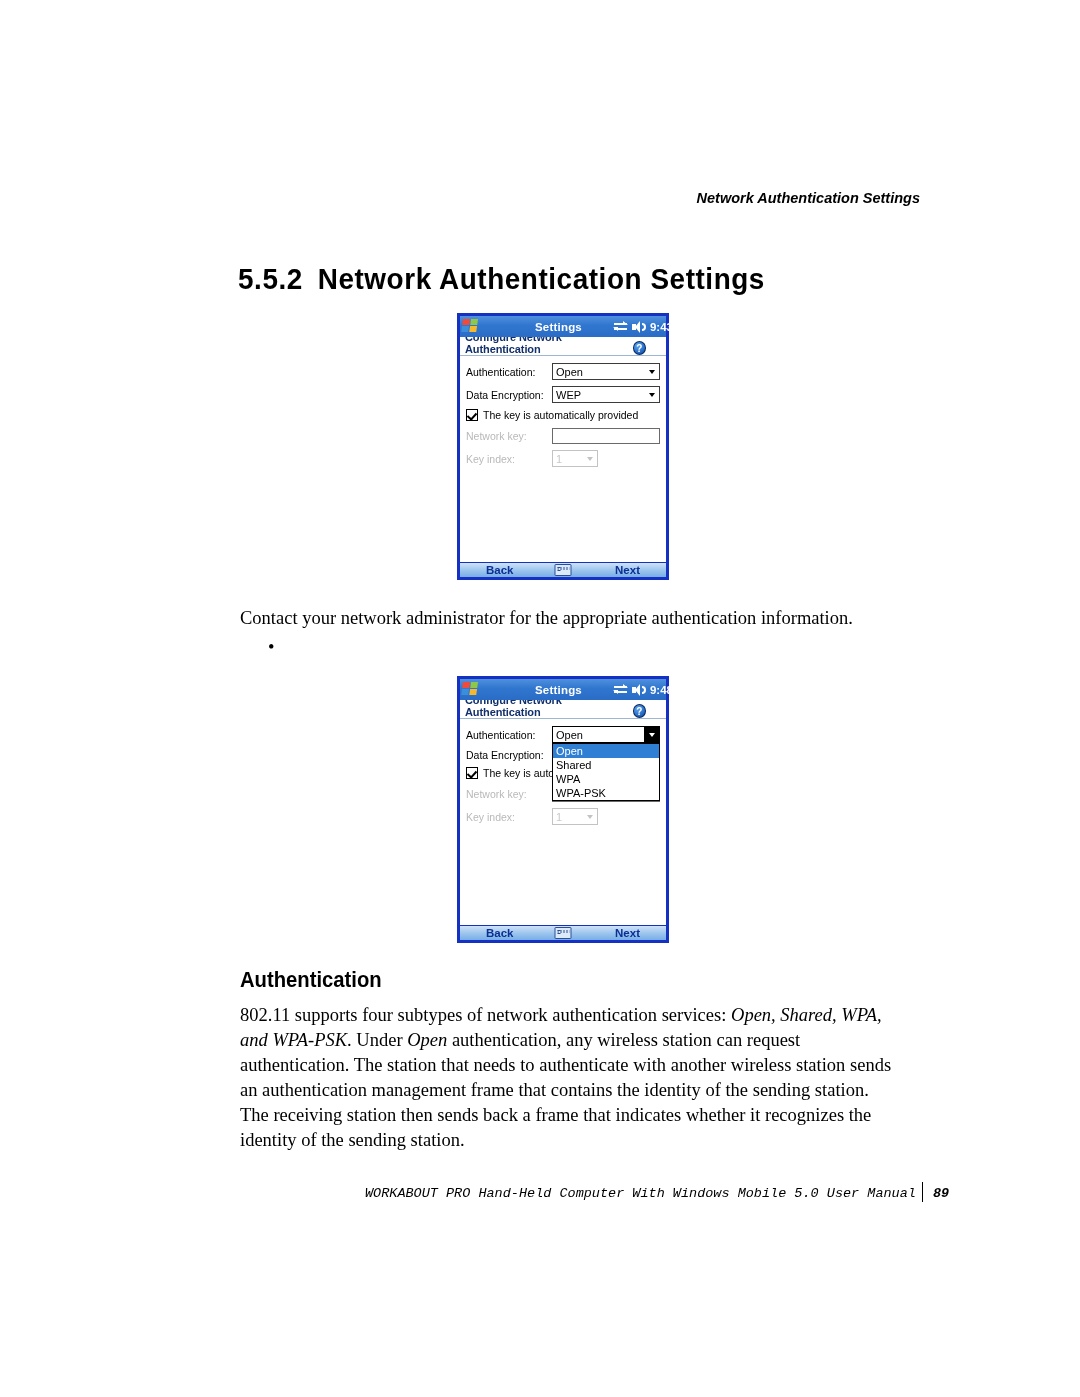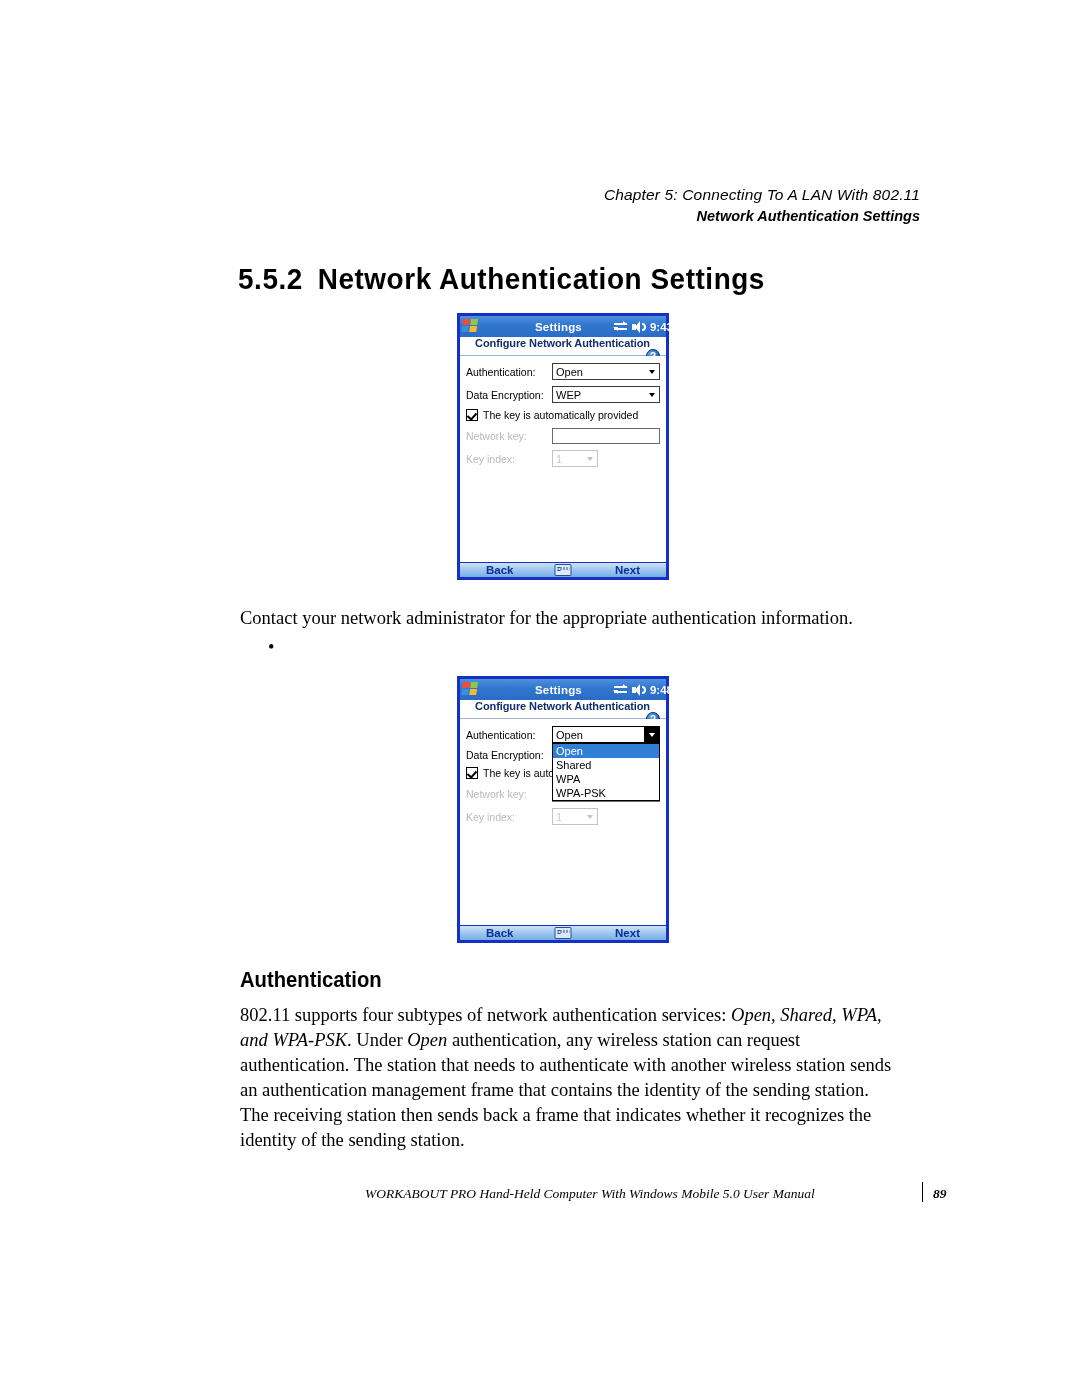--- a/index.html
+++ b/index.html
@@ -129,23 +129,22 @@
   }
   .tb-time {
     font-family: "Liberation Sans", sans-serif;
     font-weight: bold; font-size: 11.5px; color: #ffffff;
   }
 
   .subbar {
     height: 19px;
     background: #ffffff;
     border-bottom: 1px solid #9db6d2;
-    display:flex; align-items:center;
-    padding: 0 6px 0 5px;
-    flex-direction: column;
+    display:flex; align-items:flex-end;
+    padding: 0 20px 0 5px;
   }
   .subbar-title {
     font-family: "Liberation Sans", sans-serif;
     font-weight: bold; font-size: 11px; color: #12306b;
     letter-spacing: -.1px;
   }
   .help-btn {
     margin-left:auto;
     width: 14px; height: 14px; border-radius: 50%;
     background: radial-gradient(circle at 35% 30%, #5fa8ee 0%, #1f63c0 70%, #10346e 100%);
@@ -301,37 +300,36 @@
   }
   .para.p-auth { top: 1003px; }
   .para.p-auth i { font-style: italic; }
 
   
   .footer {
     position:absolute;
     left: 365px; top: 1186px;
     width: 600px;
     display:flex; align-items:baseline;
-    font-family:Liberation Serif, serif;
+    font-family:Liberation Mono, monospace;
     font-style: italic;
     font-size: 13.5px;
   }
   .footer .rule {
     position:absolute; left:557px; top:-4px; width:1px; height:20px; background:#000;
   }
   .footer .page-num {
     position:absolute; left: 568px; top:0;
     font-weight: bold; font-style: italic; font-size: 13.5px;
   }
 </style>
 </head>
 <body>
 
 <div class="page-header">
-  <div class="chapter-line">Chapter  5:  Connecting To A LAN With 802.11</div>
   <div class="section-line">Network Authentication Settings</div>
 </div>
 
 <div class="section-title">
   <span class="num">5.5.2</span><span>Network Authentication Settings</span>
 </div>
 
 <div class="device first">
 
   <div class="titlebar">

